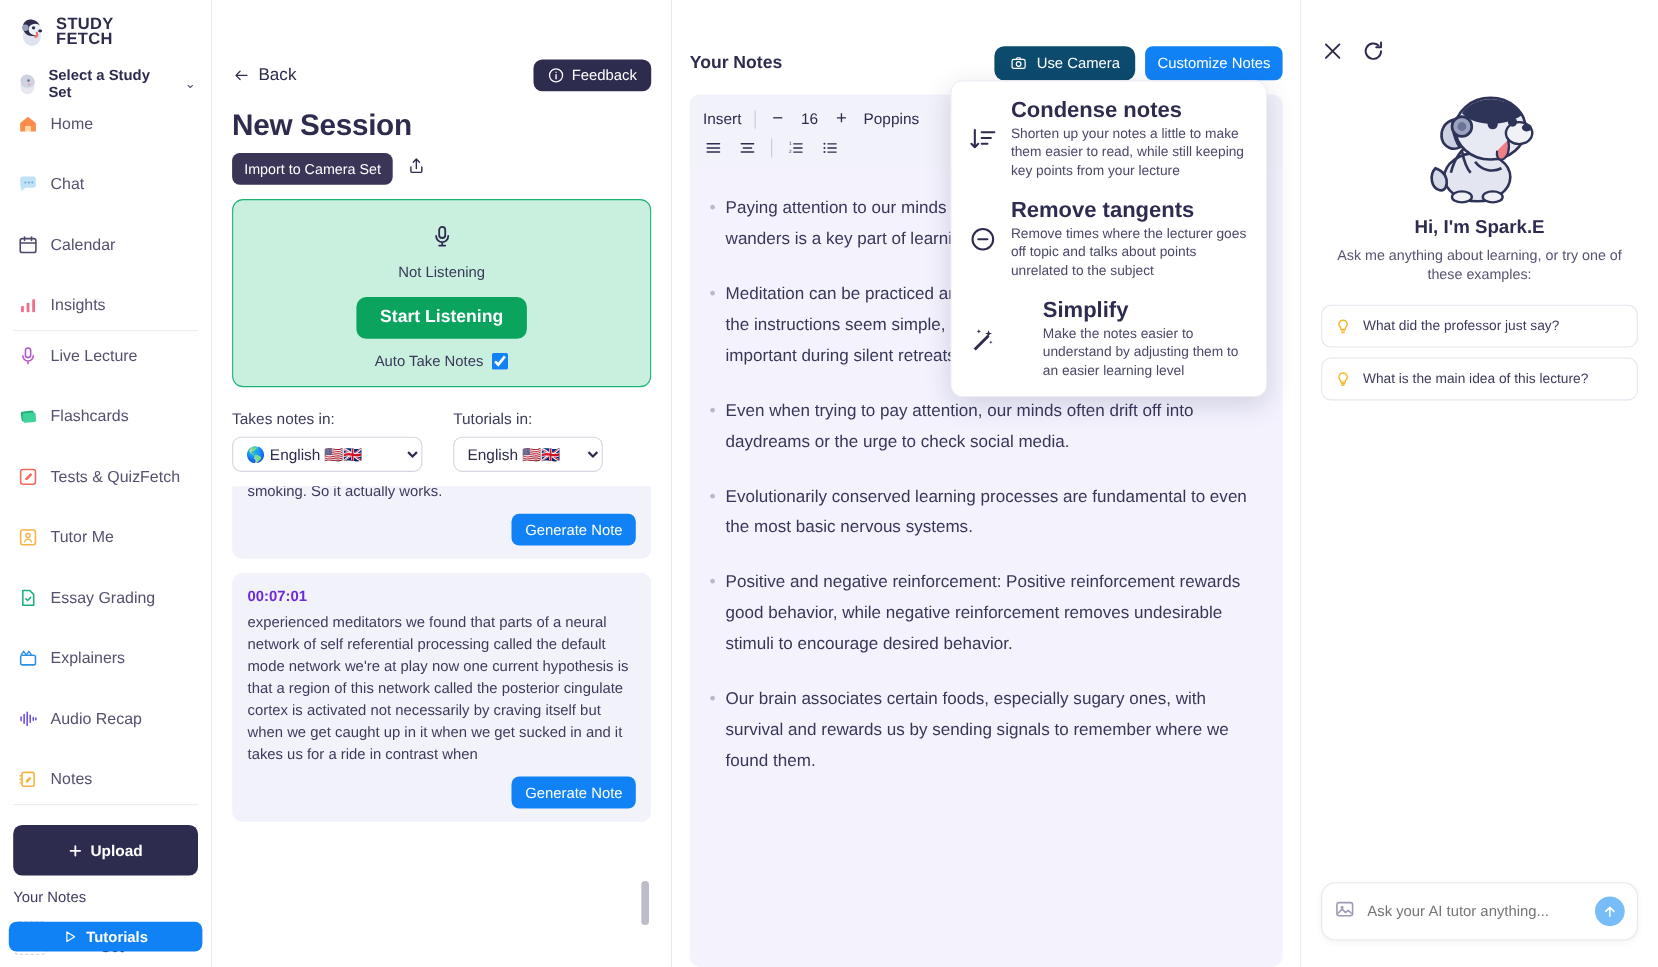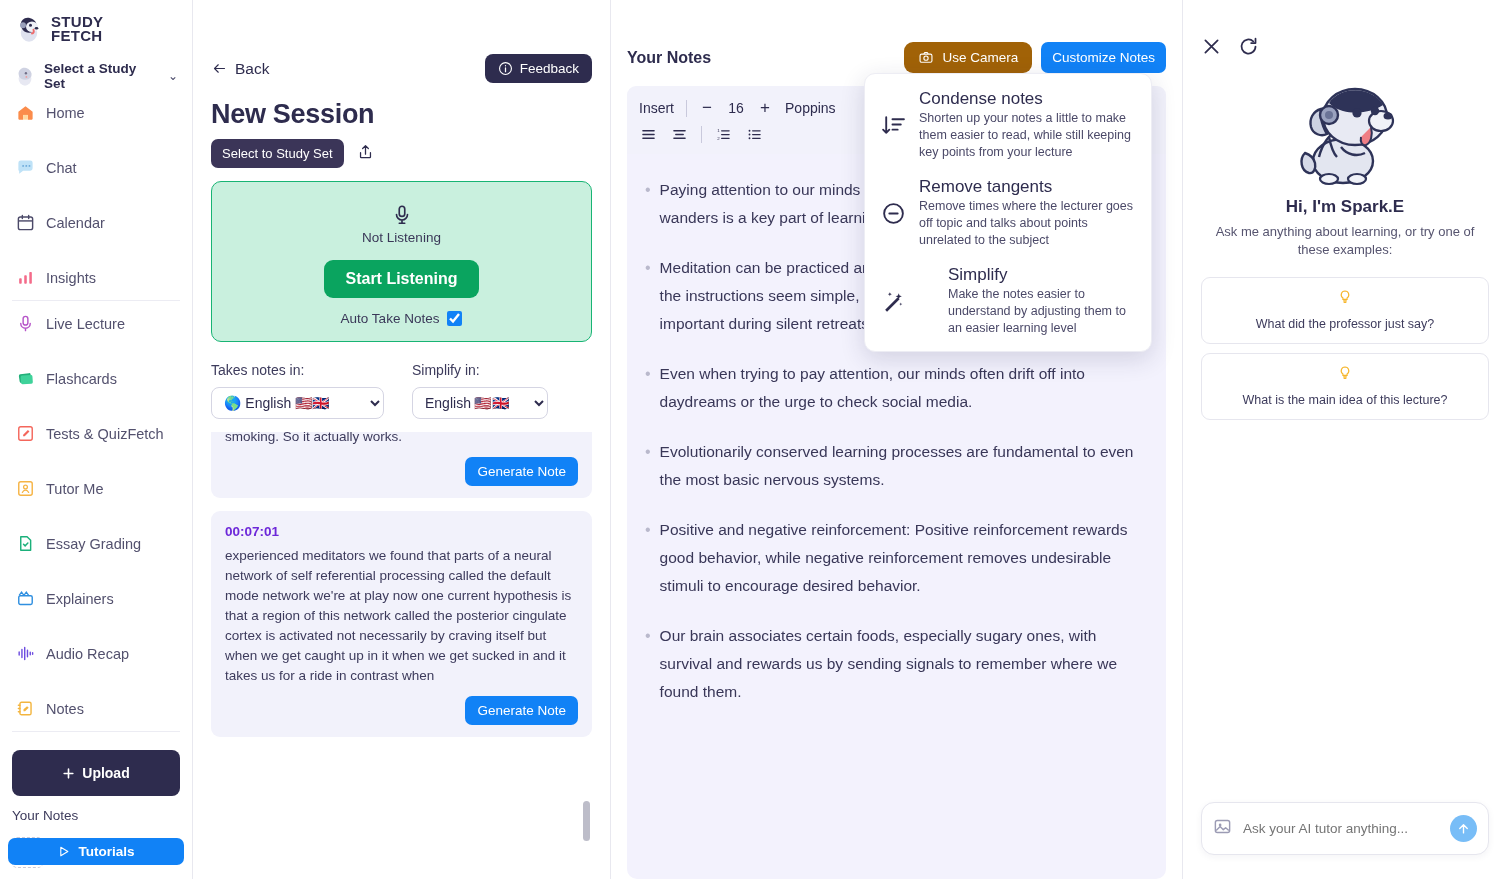--- a/index.html
+++ b/index.html
@@ -94,21 +94,21 @@
     background: #3b3558; color: #fff; border: none; border-radius: 7px;
     padding: 7px 11px; font-size: 13px; cursor: pointer;
   }
   .share-ico { cursor: pointer; }
 
   .listen-card {
     margin-top: 13px; background: #c9f0de; border: 1px solid #18b474;
     border-radius: 10px; padding: 20px 0 15px 0;
     display: flex; flex-direction: column; align-items: center;
   }
-  .not-listening { font-size: 13.5px; color: #3a3858; margin-top: 2px; }
+  .not-listening { font-size: 13.5px; color: #3a3858; margin-top: 12px; }
   .start-btn {
     margin-top: 15px; background: #0aa45f; color: #fff; border: none;
     border-radius: 9px; padding: 10px 21px; font-size: 16px; font-weight: bold; cursor: pointer;
   }
   .auto-row { display: flex; align-items: center; gap: 8px; margin-top: 13px; font-size: 13.5px; color: #3a3858; }
   .auto-row input { width: 15px; height: 15px; accent-color: #1182f6; cursor: pointer; }
 
   .lang-row { display: flex; gap: 28px; margin-top: 20px; }
   .lang-col { display: flex; flex-direction: column; gap: 9px; }
   .lang-lbl { font-size: 14px; color: #3d3b5c; }
@@ -136,21 +136,21 @@
   
   .notes-panel {
     flex: 1; height: 879px; background: #fff; position: relative;
     display: flex; flex-direction: column; padding: 0 16px;
     border-right: 1px solid #e8e8ef; overflow: hidden;
   }
   .notes-head { display: flex; align-items: center; padding-top: 42px; }
   .notes-title { font-size: 16px; font-weight: bold; color: #2e2c4e; }
   .notes-head-btns { margin-left: auto; display: flex; gap: 9px; }
   .cam-btn {
-    display: flex; align-items: center; gap: 8px; background: #a16207;
+    display: flex; align-items: center; gap: 8px; background: #0c4a6e;
     color: #fff; border: none; border-radius: 9px; padding: 8px 14px;
     font-size: 13.5px; cursor: pointer;
   }
   .cust-btn {
     background: #1182f6; color: #fff; border: none; border-radius: 7px;
     padding: 8px 11px; font-size: 13.5px; cursor: pointer;
   }
 
   .editor-toolbar {
     background: #f2f2fb; border-radius: 9px 9px 0 0; margin-top: 13px;
@@ -175,37 +175,37 @@
   
   .cust-dropdown {
     position: absolute; left: 253px; top: 73px; width: 288px;
     background: #fff; border: 1px solid #ededf4; border-radius: 11px;
     box-shadow: 0 7px 24px rgba(40,38,80,.16);
     padding: 15px 13px 14px 13px; z-index: 40;
   }
   .dd-item { display: flex; gap: 11px; margin-bottom: 16px; cursor: pointer; }
   .dd-item:last-child { margin-bottom: 0; gap: 40px; }
   .dd-ico { width: 30px; flex: none; display: flex; align-items: center; justify-content: center; }
-  .dd-title { font-size: 17px; font-weight: normal; color: #2e2c4e; margin-bottom: 1px; }
+  .dd-title { font-size: 20px; font-weight: bold; color: #2e2c4e; margin-bottom: 1px; }
   .dd-desc { font-size: 12.5px; line-height: 17px; color: #4b4968; }
 
   
   .tutor {
     width: 324px; flex: none; height: 879px; background: #fff;
     position: relative; padding: 0 18px;
   }
   .tutor-top { display: flex; align-items: center; gap: 16px; padding-top: 36px; }
   .tutor-icon-btn { cursor: pointer; display: flex; }
   .spark-art { display: flex; justify-content: center; margin-top: 14px; }
   .spark-name { text-align: center; font-size: 17px; font-weight: bold; margin-top: 8px; color: #2e2c4e; }
   .spark-sub { text-align: center; font-size: 13px; line-height: 18px; color: #56546f; margin-top: 6px; }
   .examples { margin-top: 18px; display: flex; flex-direction: column; gap: 9px; }
   .example {
     border: 1px solid #e6e6ee; border-radius: 9px; background: #fff;
-    padding: 10px 12px; display: flex; align-items: center; gap: 11px; cursor: pointer; flex-direction: column;
+    padding: 10px 12px; display: flex; align-items: center; gap: 11px; cursor: pointer;
   }
   .example-text { font-size: 12.5px; line-height: 17px; color: #3d3b5c; }
   .ask-box {
     position: absolute; left: 18px; right: 18px; bottom: 24px;
     border: 1px solid #e6e6ee; border-radius: 13px; background: #fff;
     padding: 12px 11px; display: flex; align-items: center; gap: 11px;
     box-shadow: 0 2px 7px rgba(40,38,80,.05);
   }
   .ask-input {
     border: none; outline: none; flex: 1; font-size: 13.5px; color: #8b8ba4;
@@ -395,21 +395,21 @@
           <circle cx="12" cy="12" r="9.5" fill="none" stroke="#fff" stroke-width="1.8"></circle>
           <path d="M12 11v6M12 7.4v.2" stroke="#fff" stroke-width="2" stroke-linecap="round"></path>
         </svg>
         <span>Feedback</span>
       </button>
     </div>
 
     <h1 class="session-title">New Session</h1>
 
     <div class="import-row">
-      <button class="import-btn">Select to Study Set</button>
+      <button class="import-btn">Import to Camera Set</button>
       <span class="share-ico">
         <svg width="17" height="18" viewBox="0 0 24 24">
           <path d="M12 3v12M8 7l4-4 4 4" stroke="#2e2c4e" stroke-width="1.8" fill="none" stroke-linecap="round" stroke-linejoin="round"></path>
           <path d="M5 13v6a1 1 0 0 0 1 1h12a1 1 0 0 0 1-1v-6" stroke="#2e2c4e" stroke-width="1.8" fill="none" stroke-linecap="round"></path>
         </svg>
       </span>
     </div>
 
     <div class="listen-card">
       <svg width="22" height="26" viewBox="0 0 24 24">
@@ -425,21 +425,21 @@
     </div>
 
     <div class="lang-row">
       <div class="lang-col">
         <span class="lang-lbl">Takes notes in:</span>
         <select class="lang-sel w1">
           <option>🌎 English 🇺🇸🇬🇧</option>
         </select>
       </div>
       <div class="lang-col">
-        <span class="lang-lbl">Simplify in:</span>
+        <span class="lang-lbl">Tutorials in:</span>
         <select class="lang-sel w2">
           <option>English 🇺🇸🇬🇧</option>
         </select>
       </div>
     </div>
 
     <div class="transcripts">
       <div class="tcard" style="margin-top:-58px">
         <div class="tcard-text">one study we found that mindfulness training was twice as good as gold standard therapy at helping people quit smoking. So it actually works.</div>
         <button class="gen-note-btn">Generate Note</button>

